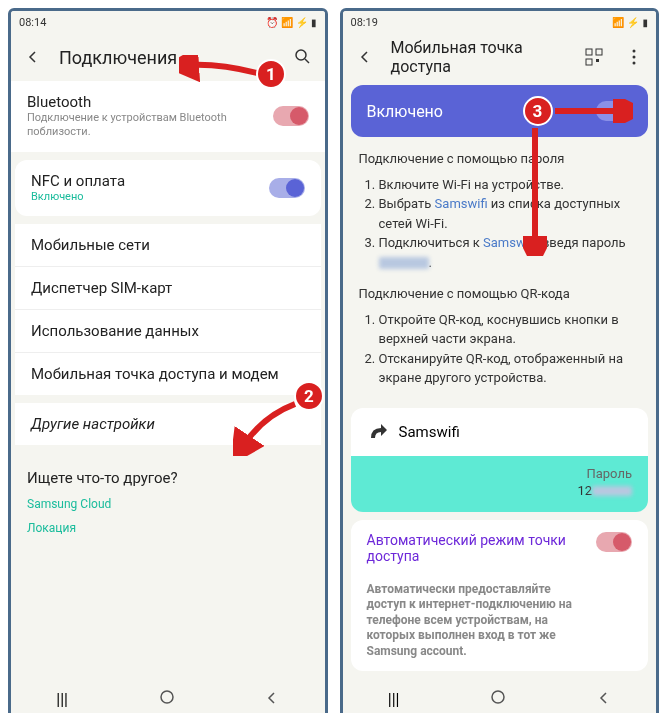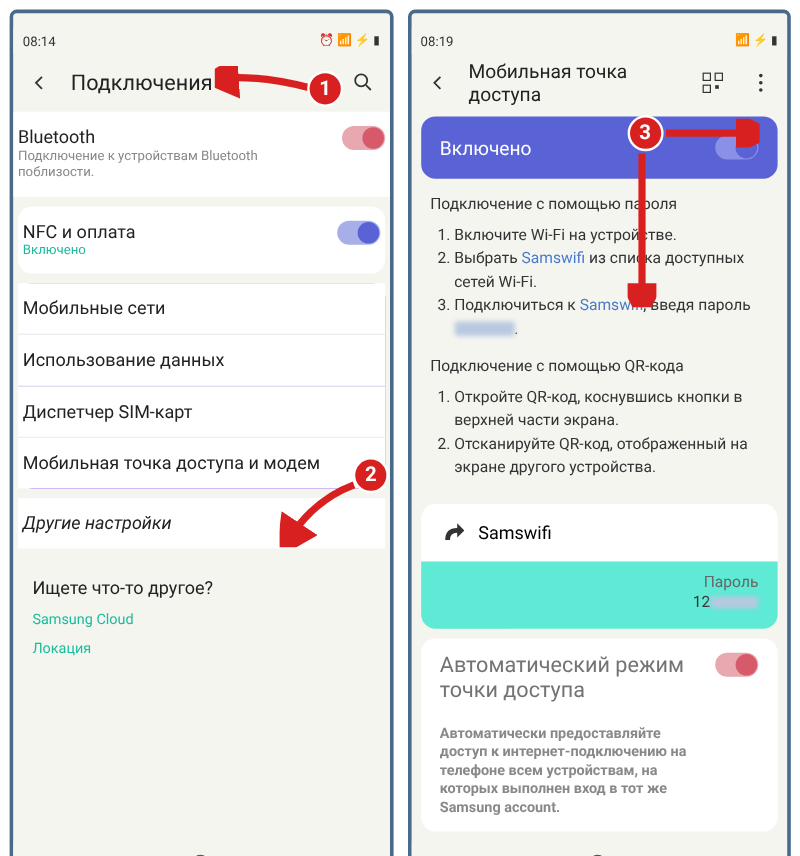--- a/index.html
+++ b/index.html
@@ -1,24 +1,24 @@
 <!DOCTYPE html>
 <html><head>
   <meta charset="utf-8">
   <style>
     * { margin: 0; padding: 0; box-sizing: border-box; font-family: -apple-system, "Segoe UI", Roboto, sans-serif; }
     body { background: #fff; padding: 8px; display: flex; gap: 12px; }
     .phone { width: 320px; border: 3px solid #4a6a8a; border-radius: 6px; background: #f5f5f0; display: flex; flex-direction: column; overflow: hidden; position: relative; }
-    .statusbar { height: 22px; background: #f5f5f0; display: flex; align-items: center; justify-content: space-between; padding: 0 8px; font-size: 11px; color: #333; margin-top: 12px; }
+    .statusbar { height: 22px; background: #f5f5f0; display: flex; align-items: center; justify-content: space-between; padding: 0 8px; font-size: 11px; color: #333; }
     .statusbar .right { display: flex; gap: 3px; align-items: center; font-size: 10px; }
     .header { height: 48px; display: flex; align-items: center; padding: 0 8px; gap: 12px; justify-content: space-between; }
     .header .title { flex: 1; font-size: 18px; color: #222; }
     .header .icon-btn { width: 28px; height: 28px; display: flex; align-items: center; justify-content: center; }
     .content { flex: 1; overflow: hidden; }
-    .row { background: #fff; padding: 12px 4px; border-bottom: 1px solid #eee; display: flex; gap: 12px; }
+    .row { background: #fff; padding: 12px 16px; border-bottom: 1px solid #eee; display: flex; align-items: center; gap: 12px; }
     .row.with-gap { border-bottom: none; margin-bottom: 8px; }
     .row-body { flex: 1; }
     .row-title { font-size: 15px; color: #222; }
     .row-sub { font-size: 11px; color: #888; margin-top: 0; line-height: 1.3; }
     .row-sub.teal { color: #1abc9c; }
     .toggle { width: 36px; height: 20px; border-radius: 10px; position: relative; }
     .toggle.on-pink { background: #e8a8b0; }
     .toggle.on-pink::after { content: ""; position: absolute; right: 1px; top: 1px; width: 18px; height: 18px; background: #d65a6a; border-radius: 50%; }
     .toggle.on-blue { background: #a8aee8; }
     .toggle.on-blue::after { content: ""; position: absolute; right: 1px; top: 1px; width: 18px; height: 18px; background: #5a63d6; border-radius: 50%; }
@@ -30,21 +30,21 @@
     .instr .htitle { margin-bottom: 6px; }
     .instr ol { padding-left: 20px; }
     .instr .linktext { color: #4a7ac8; }
     .blur { background: #b8c8e0; color: transparent; border-radius: 2px; display: inline-block; width: 50px; height: 12px; filter: blur(2px); vertical-align: middle; }
     .ssid-row { background: #fff; padding: 14px 16px; margin: 8px 8px 0; border-radius: 12px 12px 0 0; display: flex; align-items: center; gap: 12px; font-size: 15px; }
     .pass-row { background: #5eead4; padding: 10px 16px 14px; margin: 0 8px 8px; border-radius: 0 0 12px 12px; text-align: right; }
     .pass-label { font-size: 13px; color: #666; }
     .pass-val { font-size: 13px; color: #333; margin-top: 2px; }
     .auto-row { background: #fff; padding: 12px 16px; margin: 0 8px 8px; border-radius: 12px; display: flex; align-items: flex-start; gap: 10px; }
     .auto-body { flex: 1; }
-    .auto-title { font-size: 18px; color: #737373; }
+    .auto-title { font-size: 14px; color: #6d28d9; }
     .auto-sub { font-size: 12px; color: #888; margin-top: 18px; line-height: 1.3; font-weight: bold; }
     .badge { position: absolute; width: 30px; height: 30px; background: #d92020; border: 2px solid #fff; border-radius: 50%; color: #fff; font-weight: bold; font-size: 17px; display: flex; align-items: center; justify-content: center; z-index: 100; }
     .arrow { position: absolute; z-index: 99; }
   </style>
 </head>
 <body>
 
 <div class="phone">
   <div class="statusbar">
     <span>08:14</span>
@@ -77,24 +77,24 @@
         <div class="row-title">NFC и оплата</div>
         <div class="row-sub teal">Включено</div>
       </div>
       <div class="toggle on-blue"></div>
     </div>
     <div style="background:#6d28d9;margin:0 4px 8px;border-radius:12px;">
       <div class="row">
           <div class="row-title">Мобильные сети</div>
         </div>
       <div class="row">
+          <div class="row-title">Диспетчер SIM-карт</div>
+        </div>
+      <div class="row">
           <div class="row-title">Использование данных</div>
-        </div>
-      <div class="row">
-          <div class="row-title">Диспетчер SIM-карт</div>
         </div>
       <div class="row" style="border-bottom:none;">
           <div class="row-title">Мобильная точка доступа и модем</div>
         </div>
     </div>
     <div style="background:#fff;margin:0 4px 8px;border-radius:12px;font-style:italic;">
       <div class="row" style="border-bottom:none;">
           <div class="row-title">Другие настройки</div>
         </div>
     </div>

